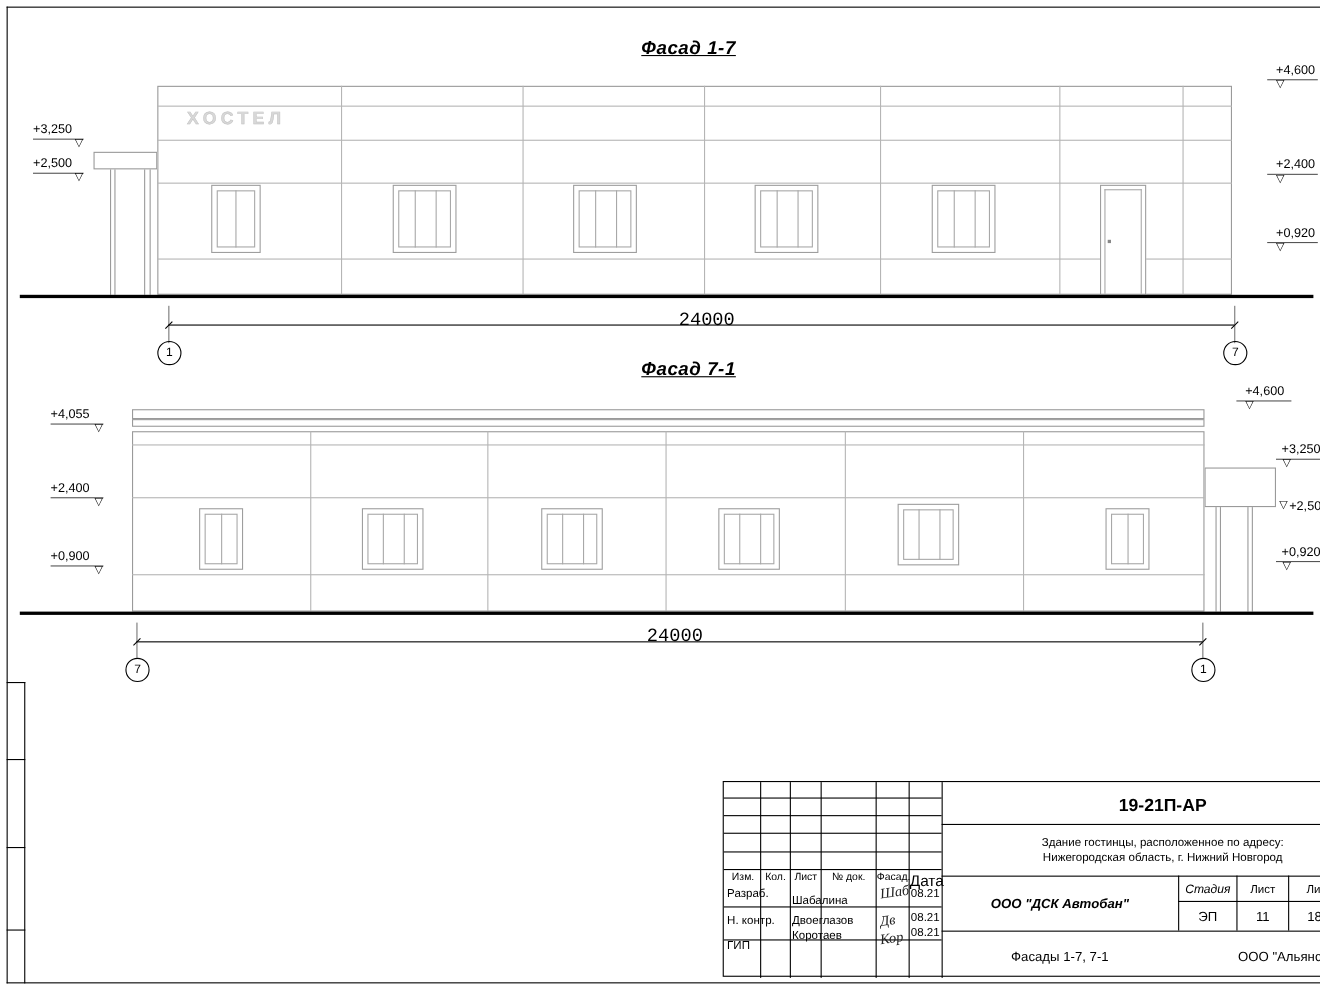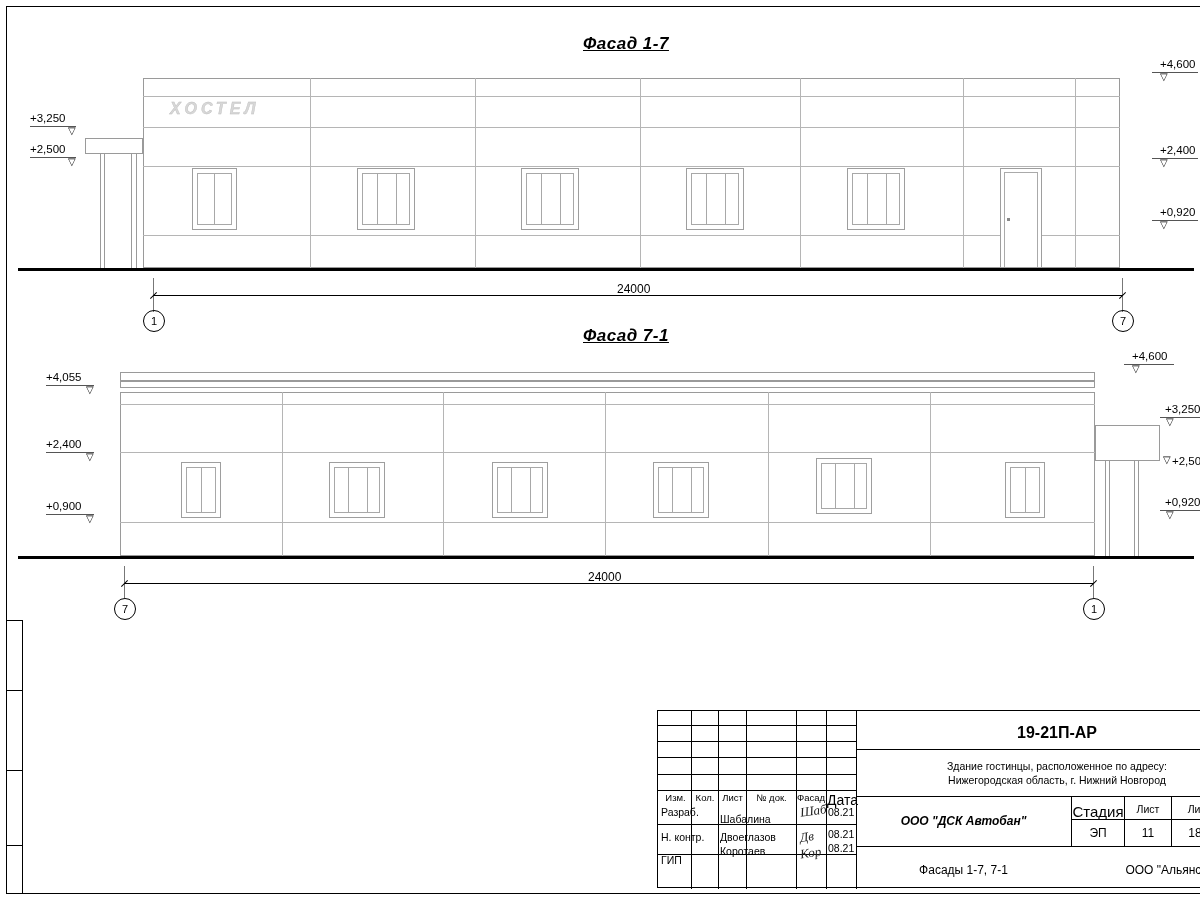--- a/index.html
+++ b/index.html
@@ -26,43 +26,44 @@
   }
 
   .mark{
     position:absolute;
     font-size:11.5px;
     white-space:nowrap;
     text-align:right;
   }
   .dim{
     position:absolute;
-    font-size:12px;
+    font-size:17px;
     white-space:nowrap;
+    font-family:Liberation Mono, monospace;
   }
   .circ{
     position:absolute;
     width:20px;height:20px;
     border:1px solid #000;
     border-radius:50%;
     font-size:11px;
     line-height:20px;
     text-align:center;
   }
 
   
   .lvarrow{
     position:absolute;
     font-size:10px;
     line-height:8px;
     color:#000;
   }
 
   
-  .facade{position:absolute;font-style:italic;}
+  .facade{position:absolute;}
   .wall{
     position:absolute;
     border:1px solid #9a9a9a;
     background:#ffffff;
     box-sizing:border-box;
   }
   .hline{position:absolute;height:1px;background:#b5b5b5;}
   .vline{position:absolute;width:1px;background:#b5b5b5;}
   .ground{position:absolute;height:3px;background:#000;}
 
@@ -385,21 +386,21 @@
 
     <div class="st ctr mid" style="left:198px;top:152px;width:215px;">Фасады 1-7, 7-1</div>
 
     <div class="st ctr mid" style="left:415px;top:152px;width:185px;">ООО "Альянс"</div>
 
     <div class="sv" style="left:413px;top:85px;height:50px;"></div>
     <div class="sv" style="left:466px;top:85px;height:50px;"></div>
     <div class="sv" style="left:513px;top:85px;height:50px;"></div>
     <div class="sh" style="left:413px;top:108px;width:187px;"></div>
 
-    <div class="st ctr" style="left:414px;top:92px;width:52px;font-size:15px;">Стадия</div>
+    <div class="st ctr" style="left:414px;top:92px;width:52px;font-size:11px;font-style:italic;">Стадия</div>
     <div class="st ctr" style="left:467px;top:92px;width:46px;font-size:10.5px;">Лист</div>
     <div class="st ctr" style="left:514px;top:92px;width:60px;font-size:10.5px;">Листо</div>
 
     <div class="st ctr mid" style="left:414px;top:115px;width:52px;">ЭП</div>
     <div class="st ctr mid" style="left:467px;top:115px;width:46px;">11</div>
     <div class="st ctr mid" style="left:514px;top:115px;width:46px;">18</div>
   </div>
 
 </div>
 

